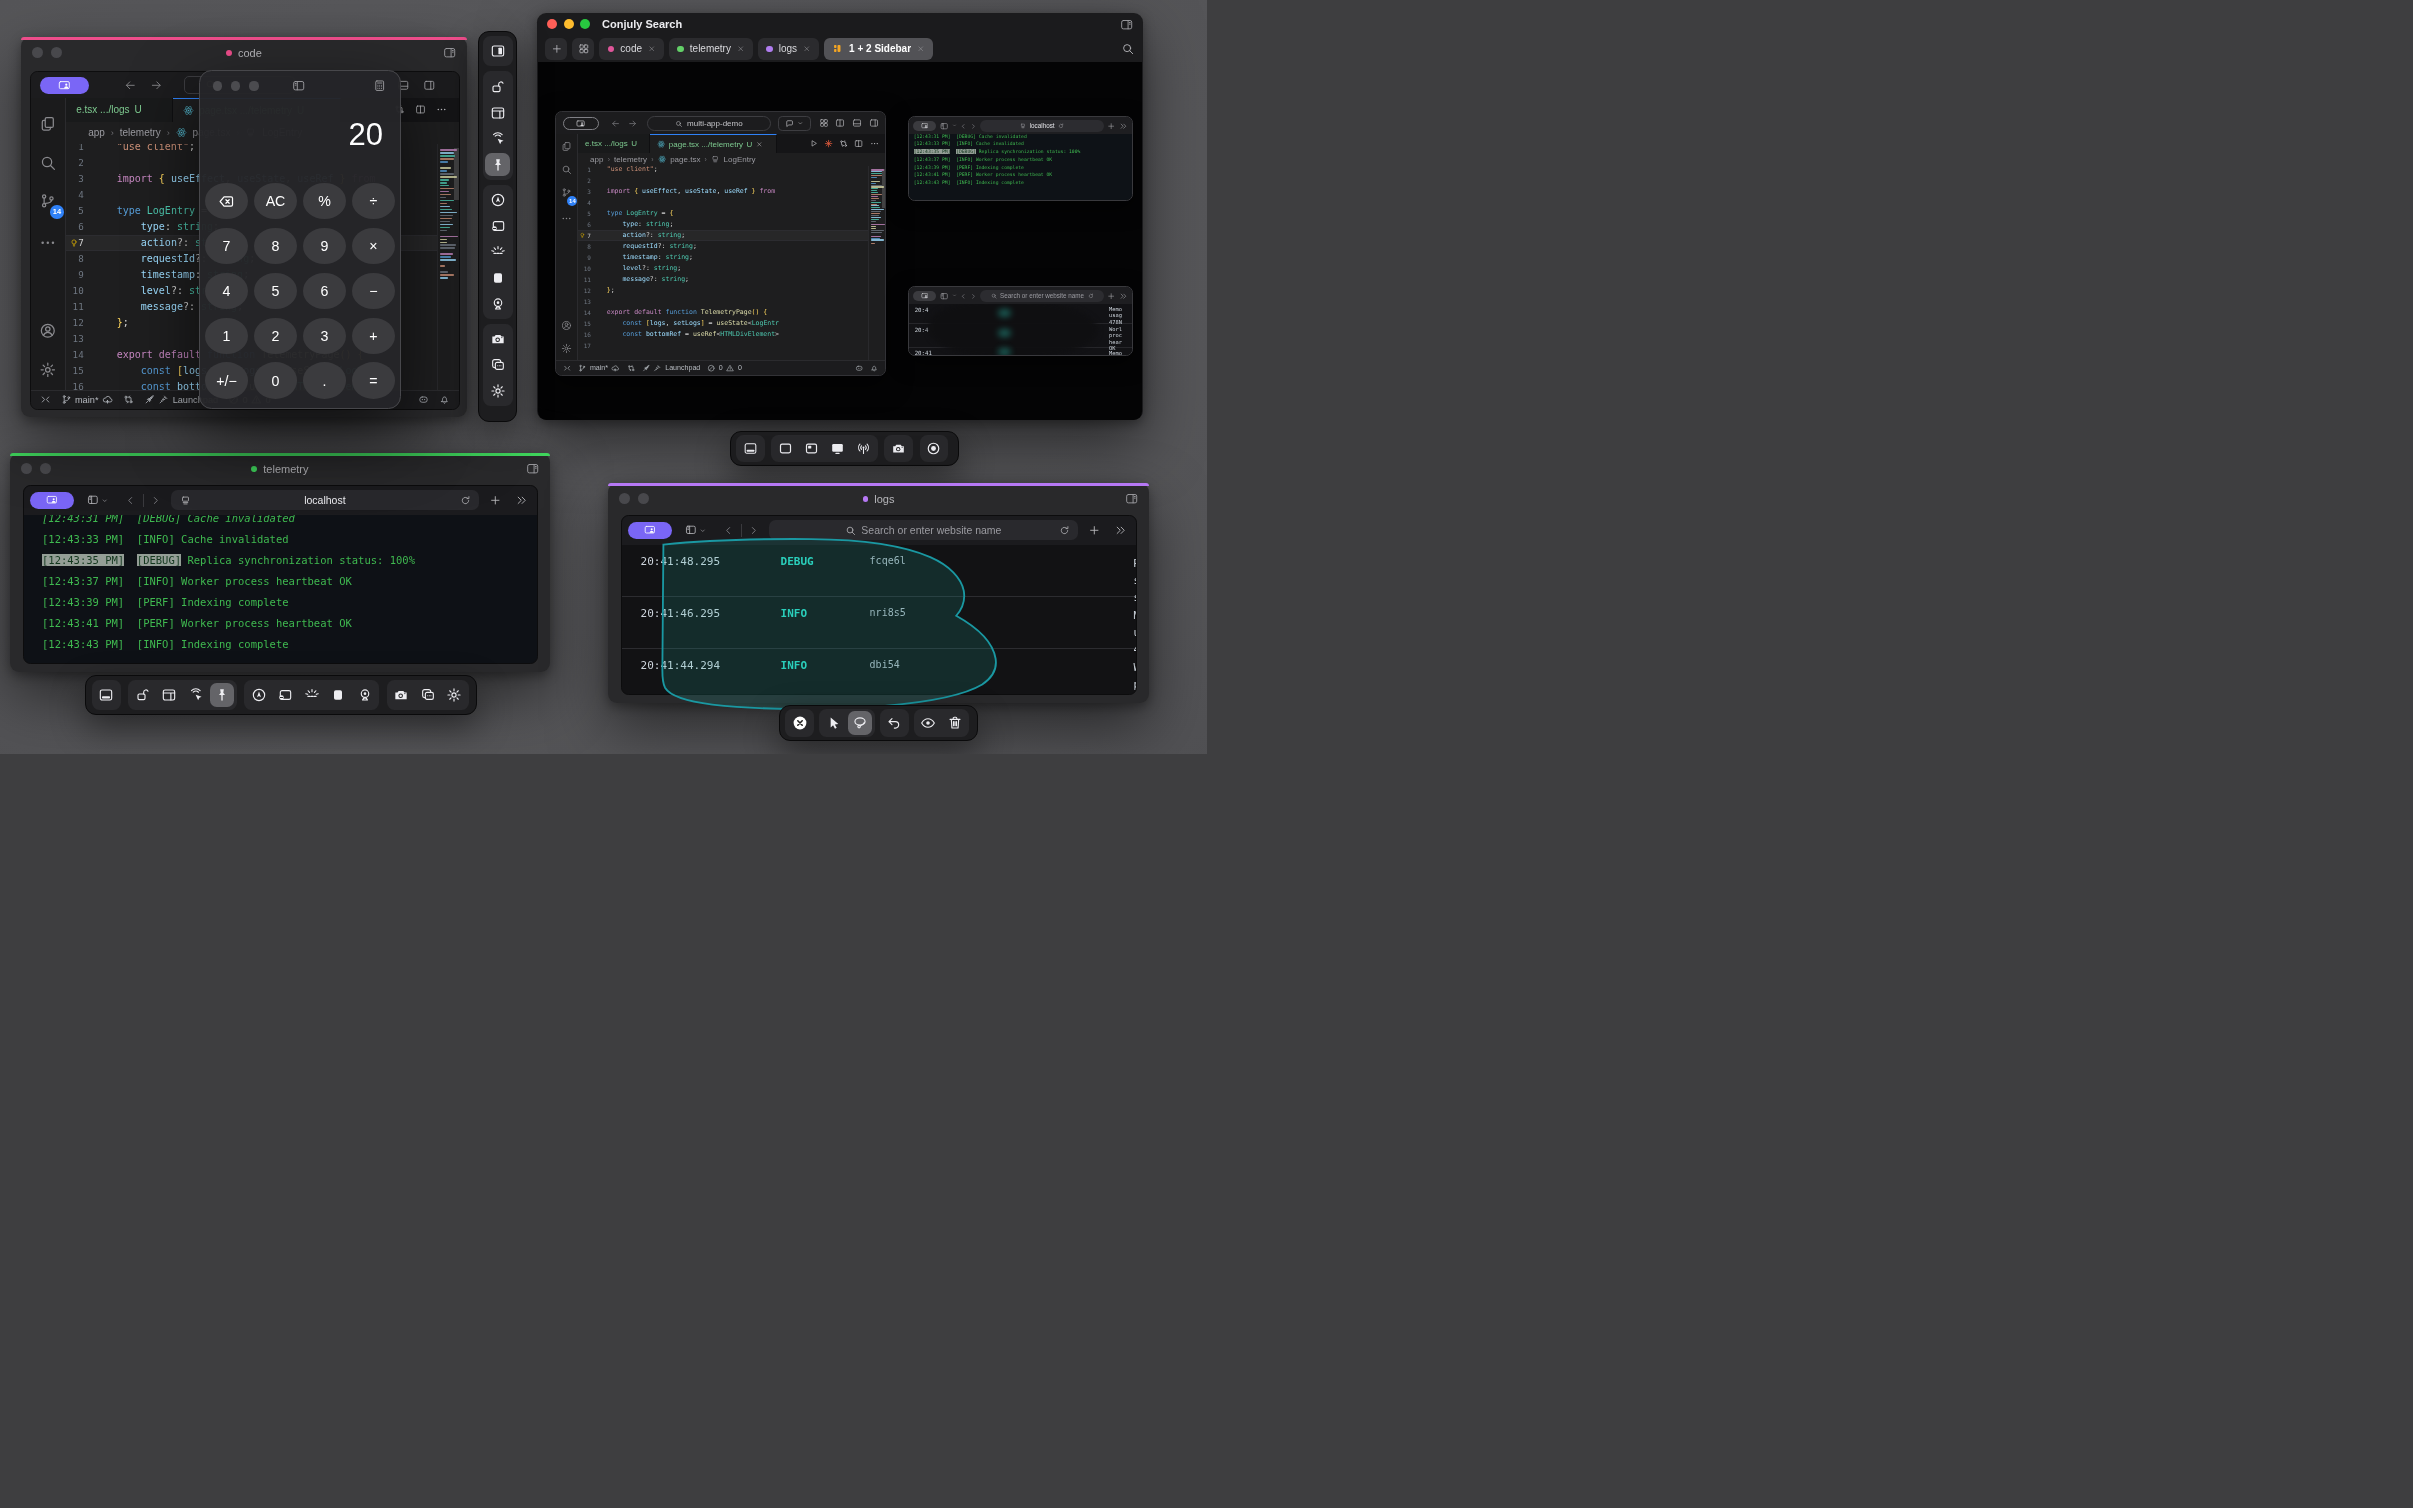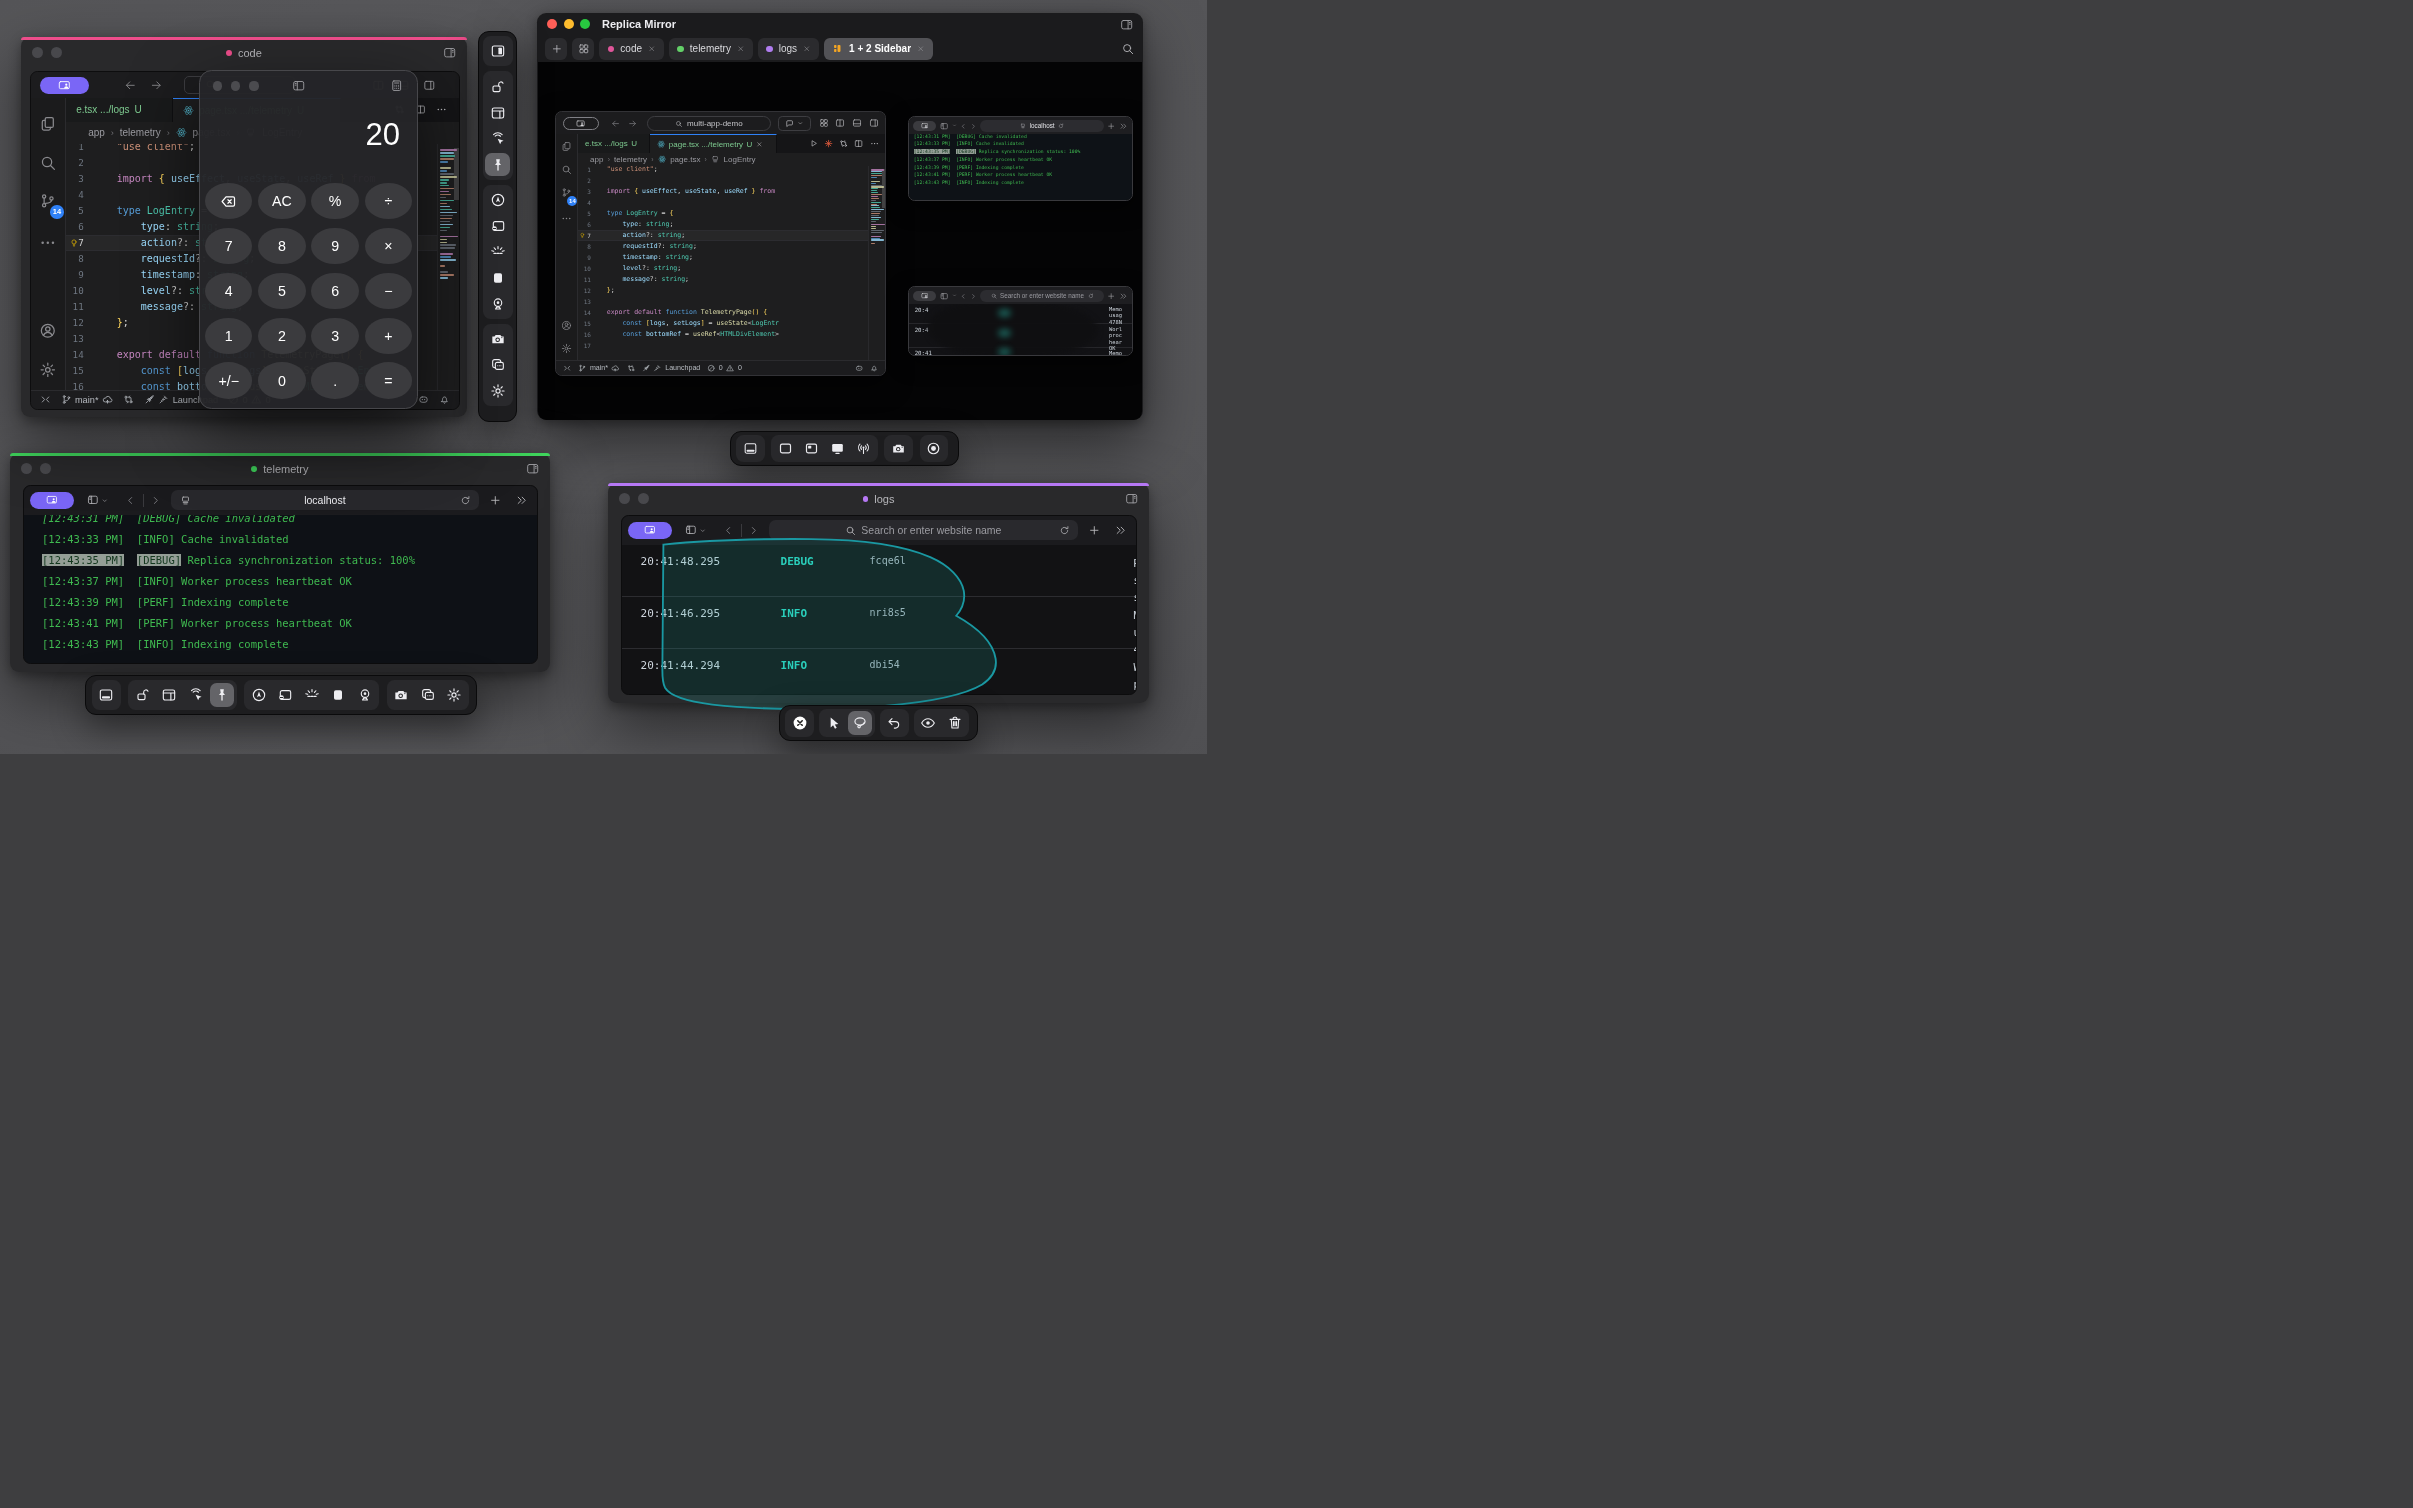--- a/index.html
+++ b/index.html
@@ -61,21 +61,21 @@
   .str{color:#ce9178;} .brace{color:#ffd75e;} .fn{color: #dcdcaa;} .fg{color:#d4d4d4;}
   .minimap{width:22px;flex:none;border-left:0.8px solid #29292c;padding-top:4.2px;position:relative;}
   .mm-bar{height:1.7px;border-radius:0.8px;margin:1.3px 3.4px 1.3px 2.5px;opacity:.8;}
   .vthumb{position:absolute;right:0;top:4.2px;width:5px;height:52px;background:rgba(255,255,255,.16);}
   .statusbar{position:absolute;left:0;right:0;bottom:0;height:18.4px;background:#1c1c1e;border-top:0.8px solid #2b2b2e;display:flex;align-items:center;gap:10px;padding:0 8.4px;color:#b7bbc1;font-size:9.2px;white-space:nowrap;}
   .sb-item{display:flex;align-items:center;gap:3.4px;}
   .statusbar .ic{width:11px;height:11px;}
   .sb-sp{flex:1;}
 
   
-  #calc{left:199px;top:70px;width:219px;height:339px;background:rgba(37,37,40,.97);border-radius:12.6px;border:0.8px solid #47474b;box-shadow:0 25px 67px rgba(0,0,0,.6);z-index:30;position:absolute;}
+  #calc{left:199px;top:70px;width:202px;height:339px;background:rgba(37,37,40,.97);border-radius:12.6px;border:0.8px solid #47474b;box-shadow:0 25px 67px rgba(0,0,0,.6);z-index:30;position:absolute;}
   .calc-tb{height:30px;position:relative;display:flex;align-items:center;padding:0 12.6px;color:#98989d;}
   .calc-dots{display:flex;gap:9.2px;}
   .calc-dots .dot{width:9.2px;height:9.2px;background:#4b4b4f;}
   .calc-side{position:absolute;left:92px;width:13.4px;height:13.4px;}
   .calc-icbtn{position:absolute;right:13.4px;width:13.4px;height:13.4px;}
   .calc-display{margin-top:13.4px;height:44px;line-height:42px;text-align:right;padding-right:17px;color:#fff;font-size:31px;font-weight:300;}
   .calc-keys{position:absolute;left:5px;right:5px;top:112px;bottom:9.2px;display:grid;grid-template-columns:repeat(4,1fr);grid-auto-rows:1fr;gap:8.4px 5.9px;}
   .key{border-radius:50%;background:#3b3b3e;color:#fff;font-size:14.2px;display:flex;align-items:center;justify-content:center;}
   .key .ic{width:17px;height:17px;}
 
@@ -876,21 +876,21 @@
       </div>
     </div>
 
   <div class="win" id="mirror">
     <div class="m-tb">
       <div class="lights">
         <div class="light" style="background: rgb(255, 95, 87);"></div>
         <div class="light" style="background: rgb(254, 188, 46);"></div>
         <div class="light" style="background: rgb(40, 200, 64);"></div>
       </div>
-      <span class="m-title">Replica Mirror</span>
+      <span class="m-title">Conjuly Search</span>
       <span class="ic tb-right">
           <svg viewBox="0 0 24 24">
             <g fill="none" stroke="currentColor" stroke-width="1.7" stroke-linecap="round" stroke-linejoin="round">
               <rect x="3" y="4.5" width="18" height="15" rx="3"></rect>
               <path d="M14.5 4.5v15M16.8 8h1.6M16.8 11h1.6"></path>
             </g>
           </svg>
         </span>
     </div>
     <div class="m-tabbar">

